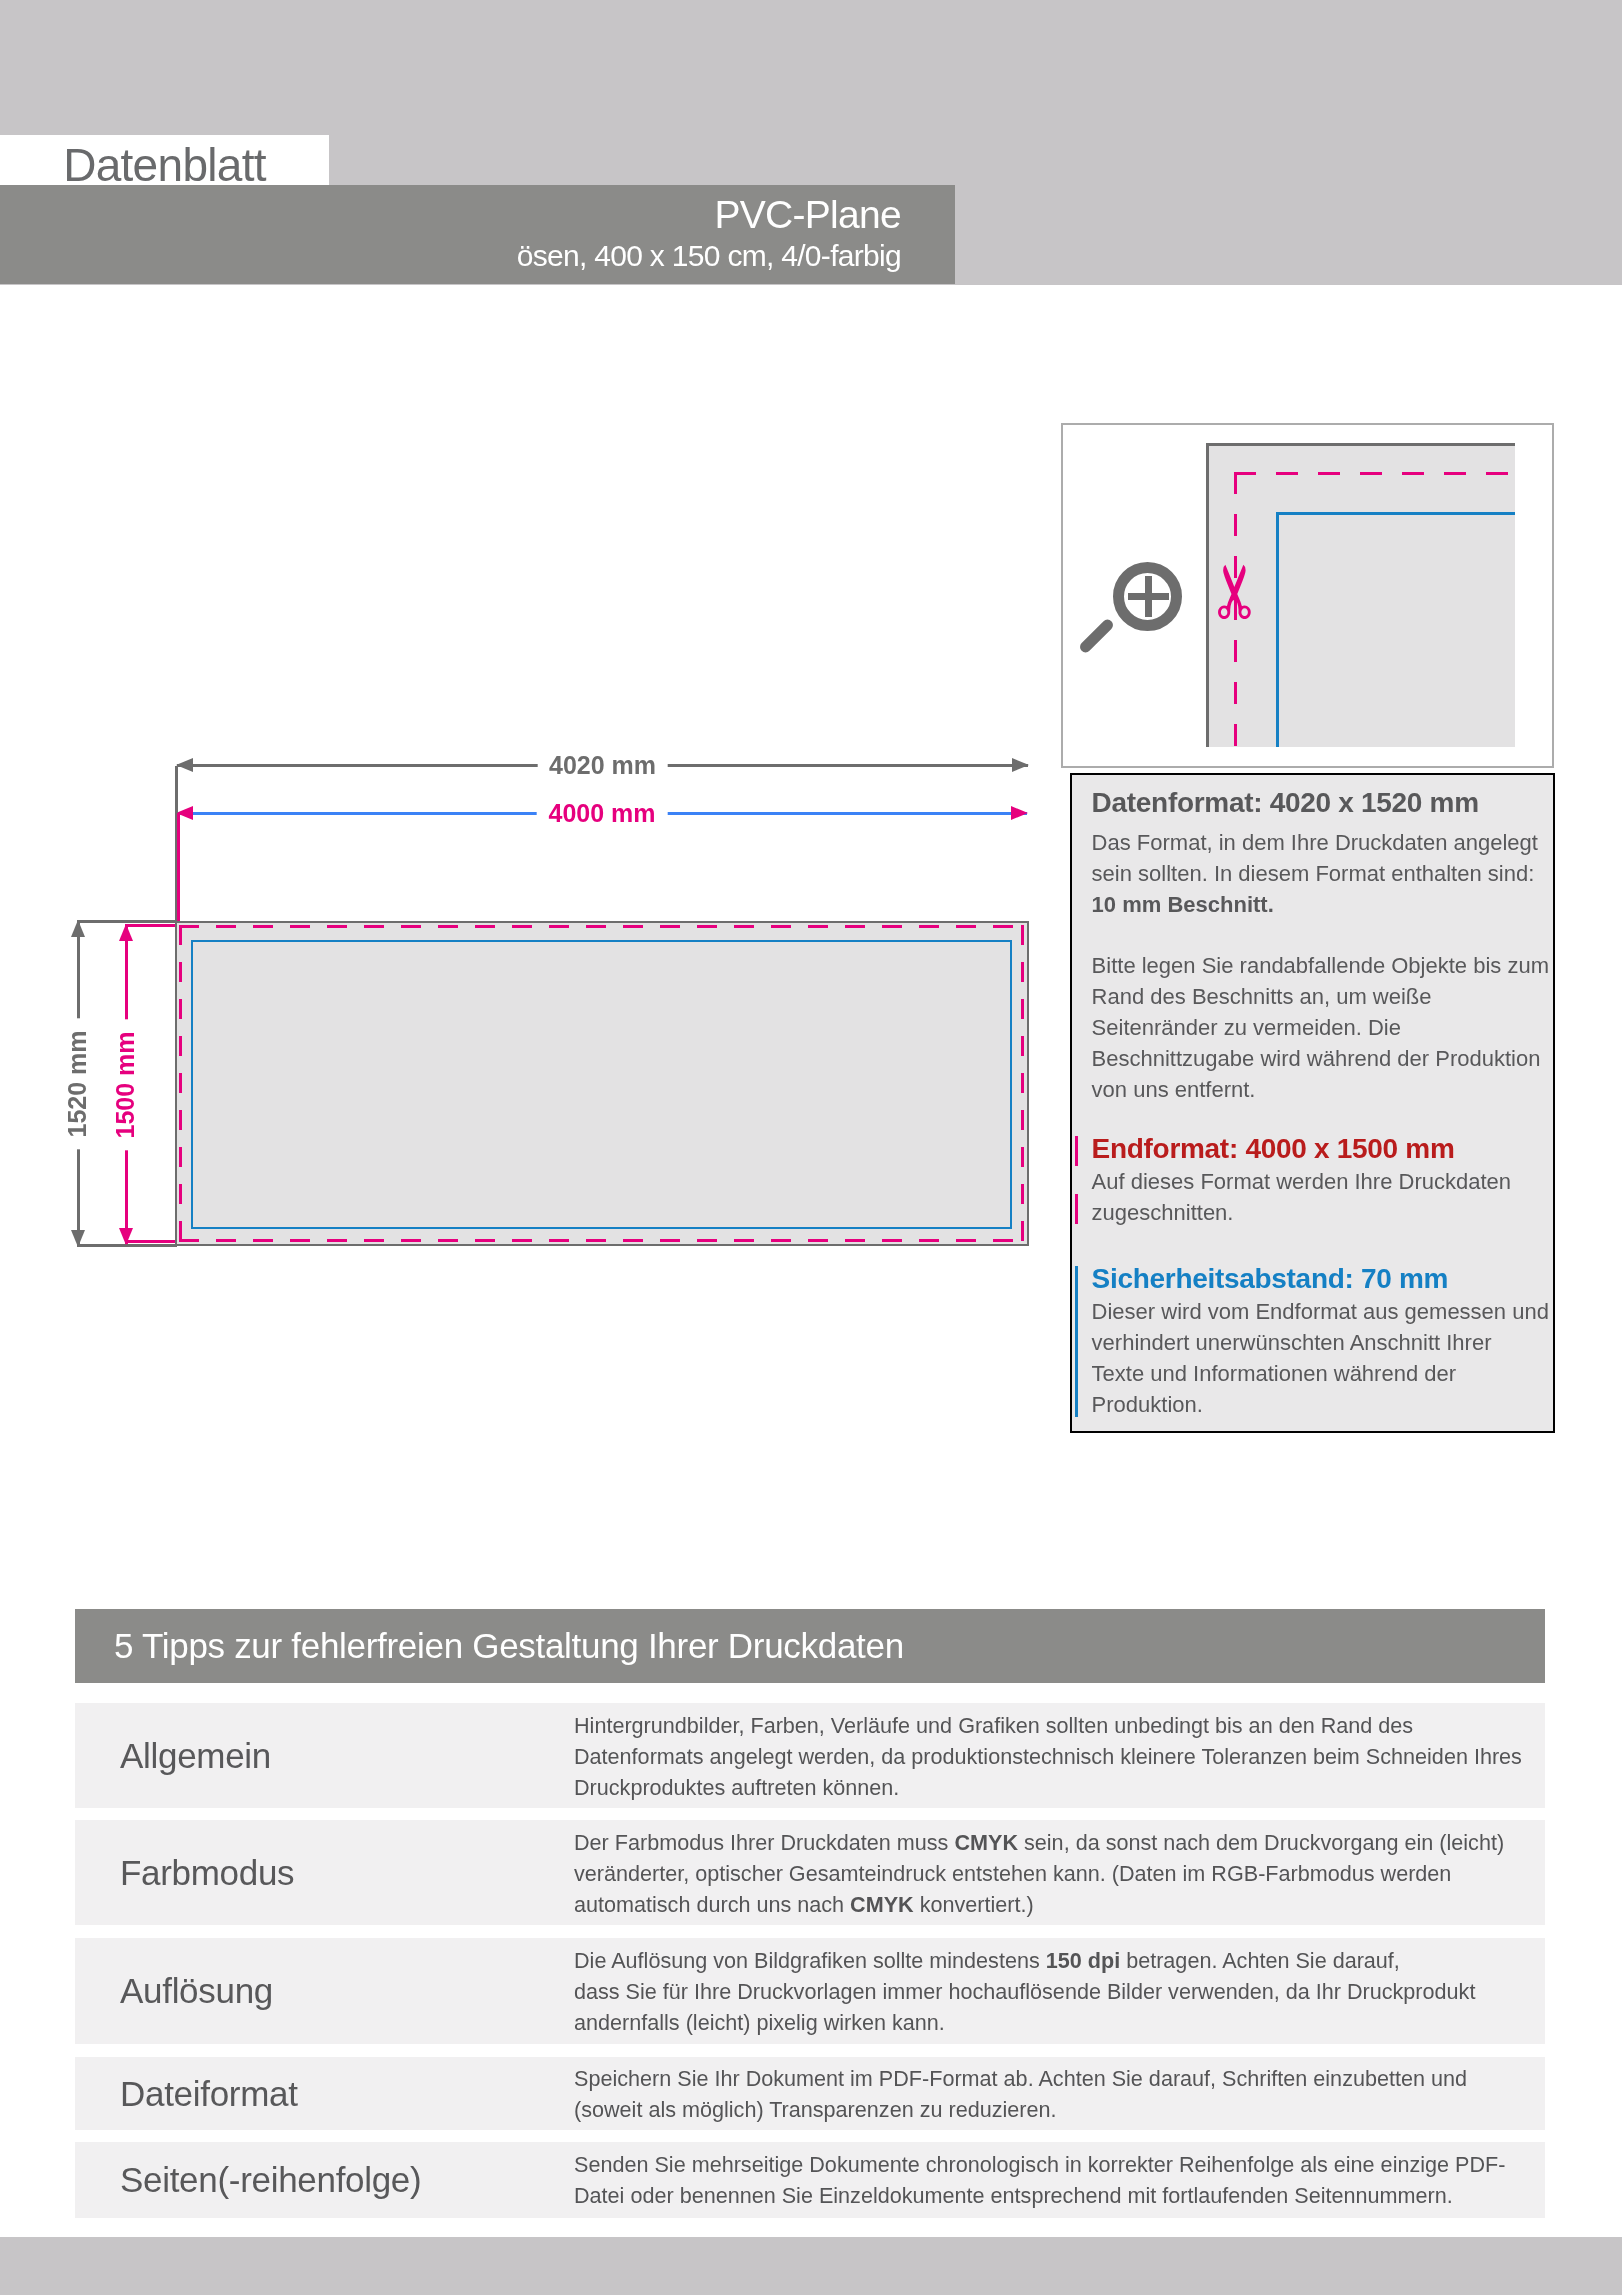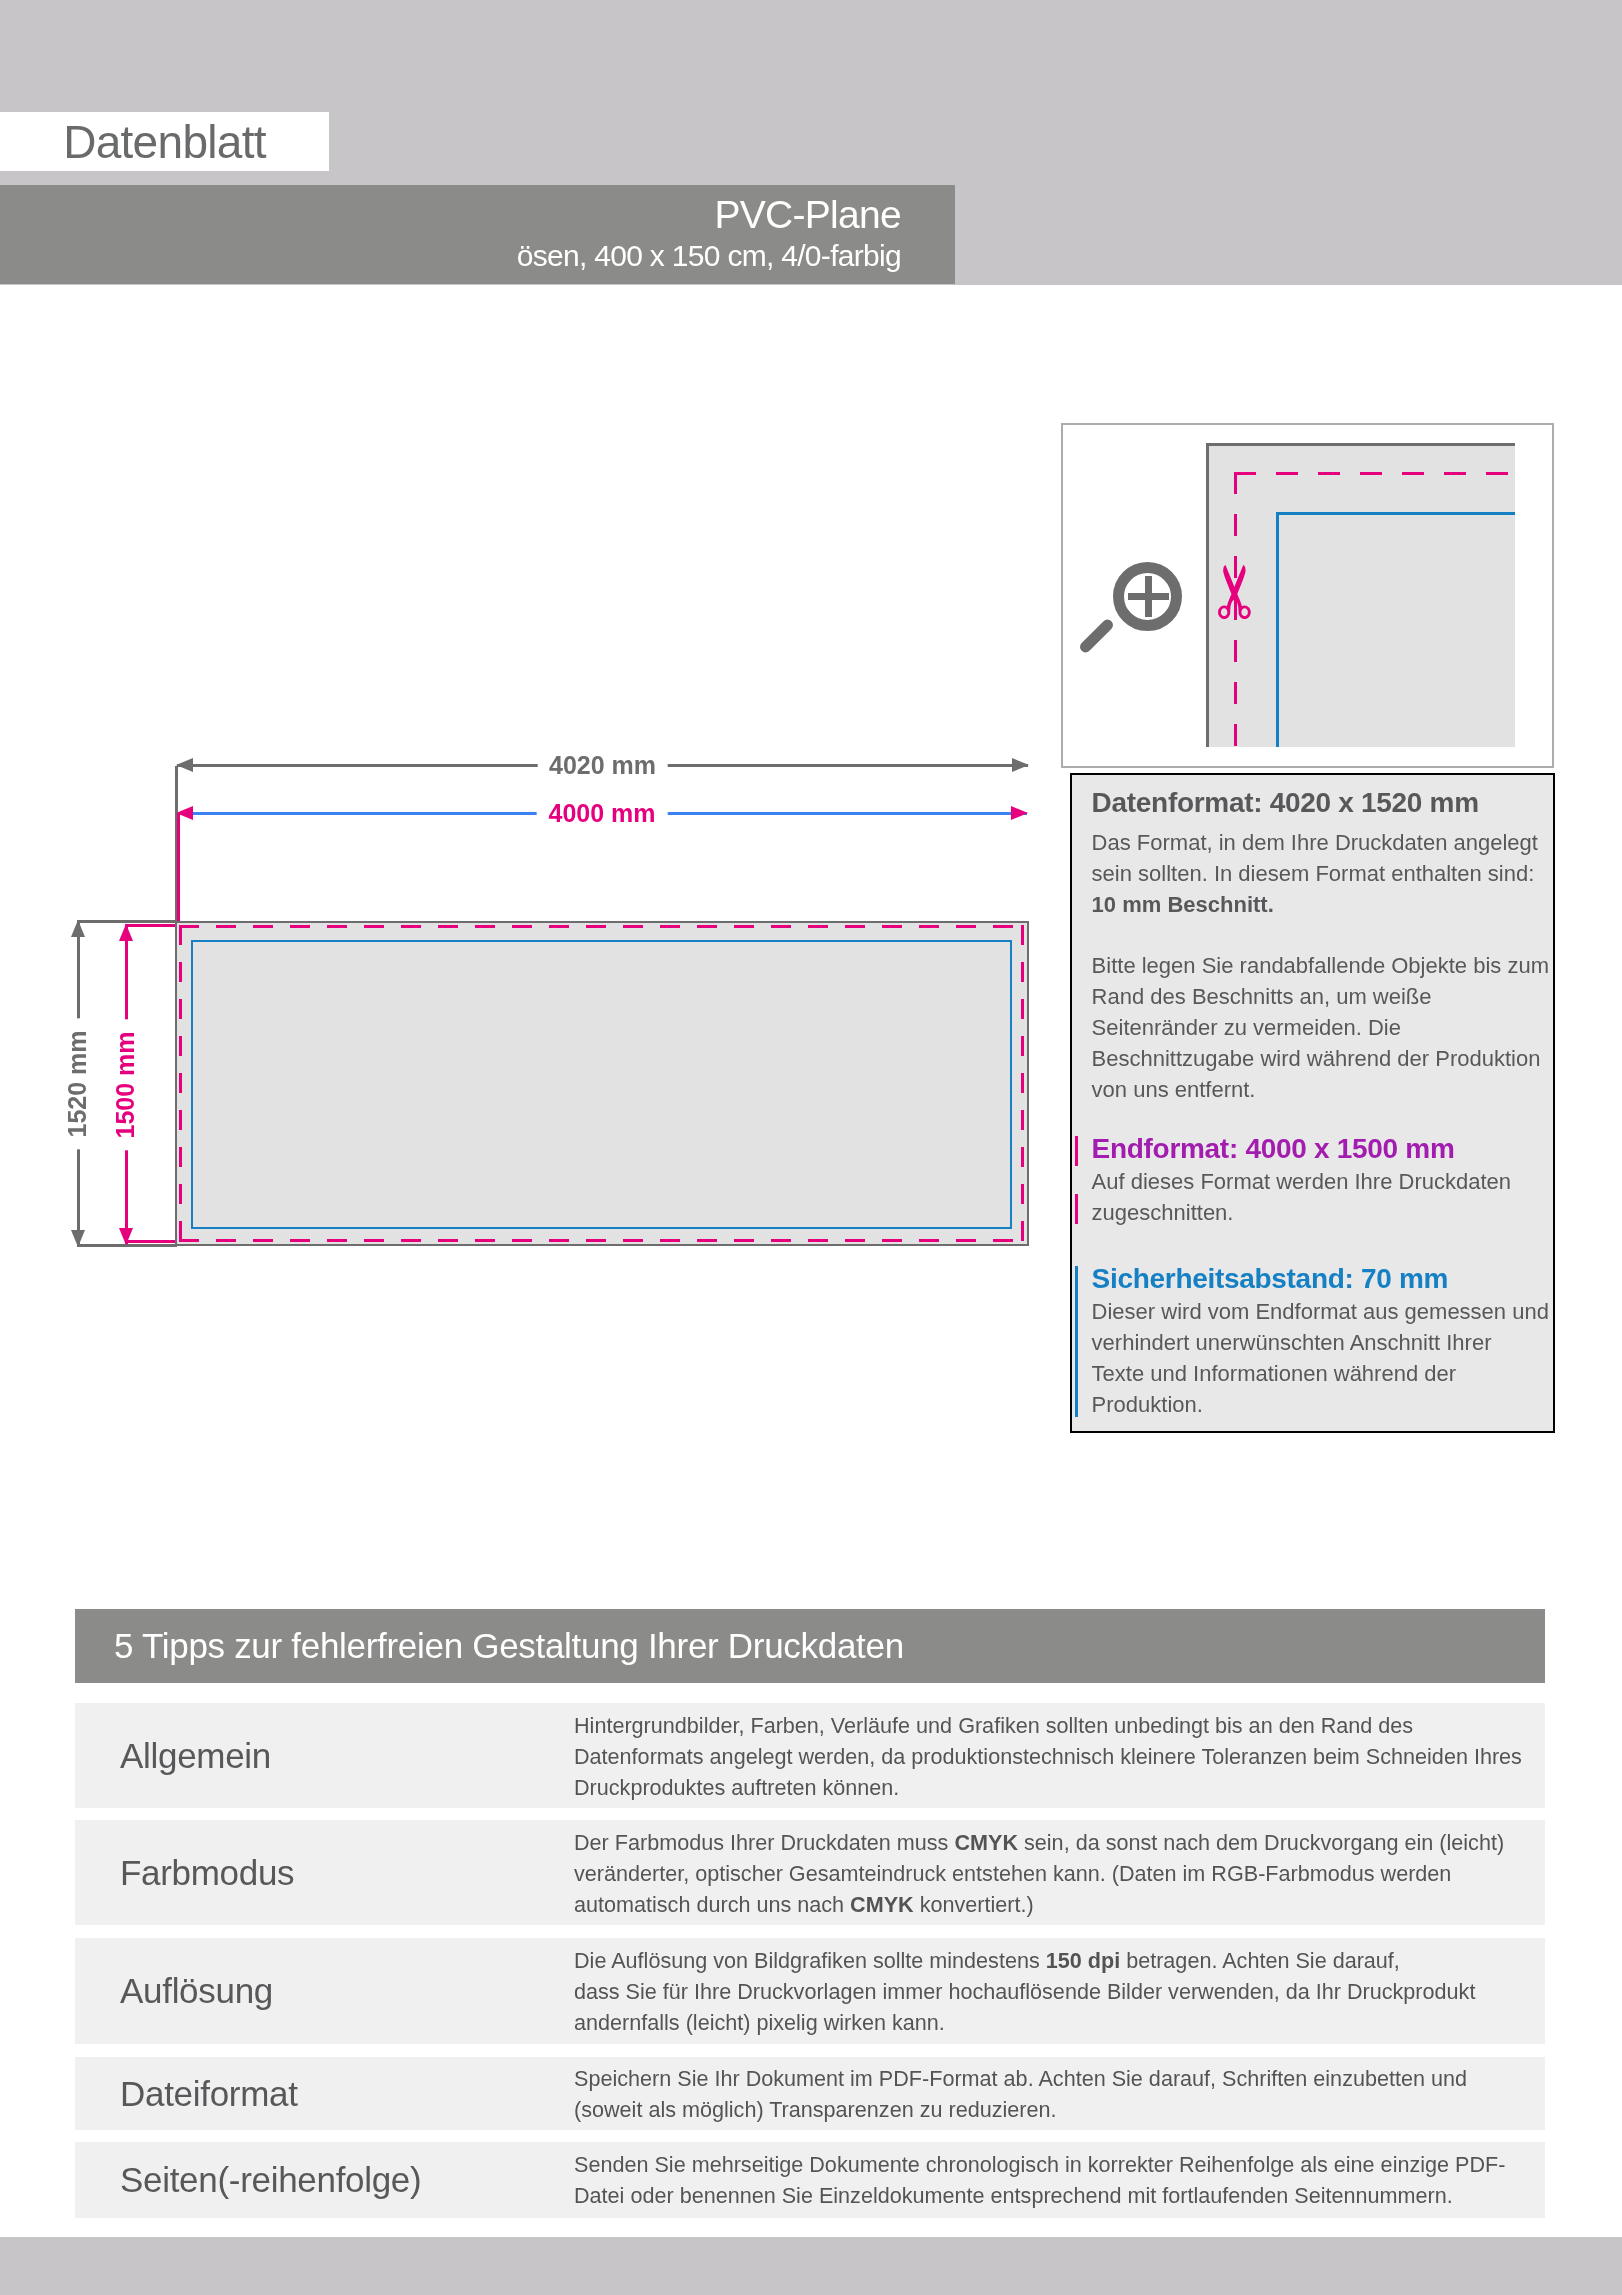--- a/index.html
+++ b/index.html
@@ -5,21 +5,21 @@
   * { margin:0; padding:0; box-sizing:border-box; }
   html,body { background:#ffffff; }
   .sheet {
     position:relative; width:1623px; height:2295px; background:#ffffff;
     font-family:"Liberation Sans","DejaVu Sans",sans-serif; overflow:hidden;
     color:#58585a;
   }
   
   .top-band { position:absolute; left:0; top:0; width:1623px; height:285px; background:#c7c5c7; }
   .datenblatt-box {
-    position:absolute; left:0; top:112px; width:329px; height:59px; background:#ffffff;
+    position:absolute; left:0; top:135px; width:329px; height:59px; background:#ffffff;
     display:flex; align-items:center; justify-content:center;
     font-size:46px; color:#696a6c; letter-spacing:-0.7px;
   }
   .product-bar {
     position:absolute; left:0; top:185px; width:955px; height:99px; background:#8b8b89;
     color:#ffffff; text-align:right; padding:7.9px 54px 0 0;
   }
   .product-title { font-size:39px; line-height:44px; letter-spacing:-0.7px; }
   .product-subtitle { font-size:30px; line-height:37px; letter-spacing:-0.7px; }
 
@@ -91,21 +91,21 @@
     background:#e9e8e9; border:2px solid #000000; padding:10.5px 15.7px 0 19.6px; }
   .info-h { font-size:28px; font-weight:bold; line-height:34px; color:#58585a; letter-spacing:-0.3px; }
   .info-p { font-size:22px; line-height:31px; color:#58585a; width:458px; }
   .blk { position:relative; }
   .blk-end { margin-top:27.5px; }
   .blk-end::before { content:''; position:absolute; left:-17px; top:3.9px; width:3.3px; height:88px;
     background:repeating-linear-gradient(180deg,#e6007e 0 30px,transparent 30px 58px); }
   .blk-safe { margin-top:34px; }
   .blk-safe::before { content:''; position:absolute; left:-17px; top:3.9px; width:3.3px; height:151px;
     background:#1580c4; }
-  .h-pink { color:#a21caf; } .h-blue { color:#1580c4; }
+  .h-pink { color:#b91c1c; } .h-blue { color:#1580c4; }
   .mt12 { margin-top:7.9px; } .mt45 { margin-top:29.4px; }
   .bold { font-weight:bold; }
 
   
   .tips-bar { position:absolute; left:75px; top:1609px; width:1470px; height:74px;
     background:#8b8b89; color:#ffffff; display:flex; align-items:center;
     padding-left:39px; font-size:35px; letter-spacing:-0.3px; }
   .tip-row { position:absolute; left:75px; width:1470px; background:#f1f0f1; }
   .row-1 { top:1703px; height:105px; } .row-2 { top:1820px; height:105px; }
   .row-3 { top:1938px; height:106px; } .row-4 { top:2057px; height:73px; }

